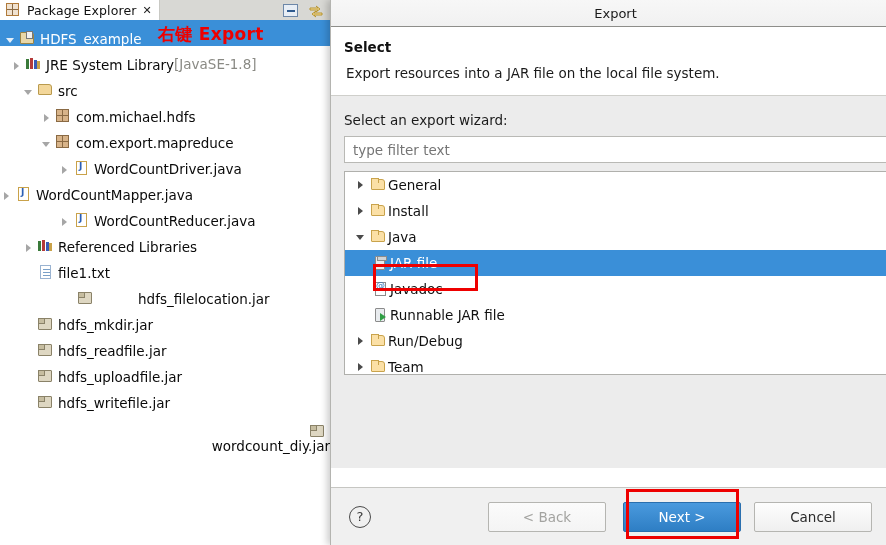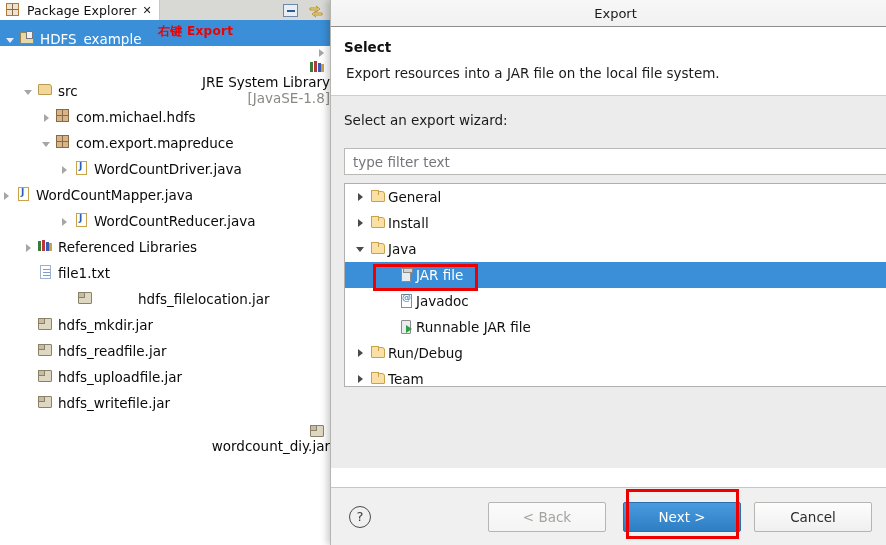--- a/index.html
+++ b/index.html
@@ -66,21 +66,21 @@
   }
   .node.sel .twisty.open::before { border-top-color: #e3eef8; }
   .nicon { width: 17px; height: 16px; flex: 0 0 17px; margin-right: 4px; position: relative; }
   .nlabel { line-height: 1; }
   .nsuffix { color: #8a8a84; }
 
   
   .annot {
     position: absolute;
     color: #ee0000;
-    font-size: 12px;
+    font-size: 17px;
     font-weight: 600;
     letter-spacing: .3px;
     white-space: nowrap;
   }
 
   
   #dialog {
     position: absolute; left: 330px; top: 0;
     width: 570px; height: 545px;
     background: #ffffff;
@@ -98,21 +98,21 @@
   .dlg-head {
     background: #ffffff; padding: 12px 13px 14px 13px;
     border-bottom: 1px solid #cfcfcb;
   }
   .dlg-head h1 { font-size: 13.5px; font-weight: bold; color: #111; margin-bottom: 10px; }
   .dlg-head p  { font-size: 13.5px; color: #1b1b1b; padding-left: 2px; }
   .dlg-body {
     background: #ececec; padding: 16px 13px 0 13px;
     height: 372px; position: relative;
   }
-  .wiz-label { font-size: 13.5px; color: #1b1b1b; margin-bottom: 20px; }
+  .wiz-label { font-size: 13.5px; color: #1b1b1b; margin-bottom: 8px; }
   .filter-input {
     width: 100%; height: 27px;
     background: #ffffff; border: 1px solid #b9b9b5;
     font-size: 13.5px; color: #8d8d88;
     padding: 0 8px; outline: none;
     font-family: inherit;
   }
   .wiz-tree {
     margin-top: 8px;
     background: #ffffff; border: 1px solid #b0b0ac;
@@ -129,21 +129,21 @@
     content: ""; position: absolute; left: 3px; top: 3px;
     border-left: 5px solid #4a4a4a;
     border-top: 4px solid transparent; border-bottom: 4px solid transparent;
   }
   .wtwisty.open::before {
     content: ""; position: absolute; left: 1px; top: 5px;
     border-top: 5px solid #4a4a4a;
     border-left: 4px solid transparent; border-right: 4px solid transparent;
   }
   .wicon { width: 18px; flex: 0 0 18px; height: 16px; position: relative; margin-right: 1px; }
-  .indent1 { padding-left: 52px; }
+  .indent1 { padding-left: 26px; }
 
   .dlg-footer {
     position: absolute; left: 0; bottom: 0; width: 100%; height: 58px;
     background: #f0f0f0; border-top: 1px solid #c6c6c2;
     display: flex; align-items: center;
   }
   .help-btn {
     margin-left: 18px; width: 22px; height: 22px; border-radius: 50%;
     border: 1.6px solid #4a4a4a; color: #3a3a3a;
     font-size: 13px; display: flex; align-items: center; justify-content: center;
@@ -237,21 +237,21 @@
     </div>
 
     <div class="tree" id="pe-tree">
         <div class="node sel" style="padding-left: 4px;">
           <span class="twisty open"></span>
           <span class="nicon">
             <span class="ic-proj"></span>
           </span>
           <span class="nlabel">HDFS_example</span>
         </div>
-        <div class="node" style="padding-left: 22px; flex-direction: column;">
+        <div class="node" style="padding-left: 10px;">
           <span class="twisty closed"></span>
           <span class="nicon">
             <span class="ic-books">
               <i style="left:0;height:10px;background:#3a7a3a;"></i>
               <i style="left:4px;height:11px;background:#b53a3a;"></i>
               <i style="left:8px;height:9px;background:#3a5ab5;"></i>
               <i style="left:11px;height:8px;background:#c9a24a;"></i>
             </span>
           </span>
           <span class="nlabel">JRE System Library</span>

